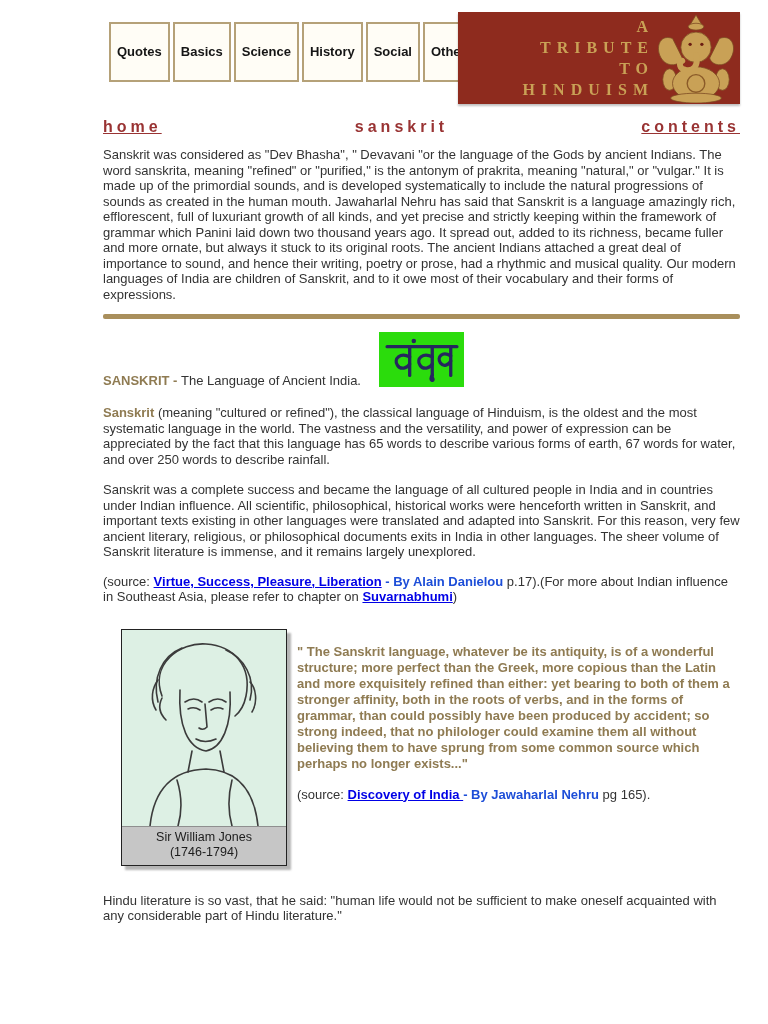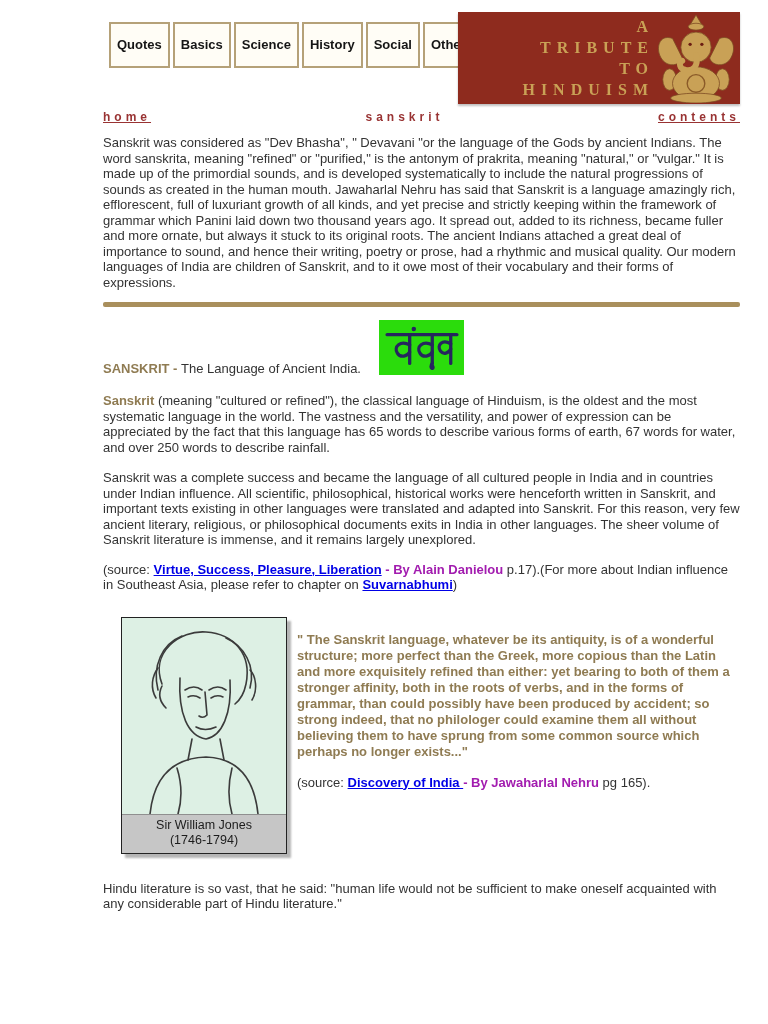--- a/index.html
+++ b/index.html
@@ -8,46 +8,46 @@
     font-family:"Liberation Sans",sans-serif;font-size:13px;color:#333333;
   }
   .container{position:absolute;left:103px;top:12px;width:637px;}
 
   
   .header{position:relative;height:92px;}
   .nav-buttons{position:absolute;left:6px;top:10px;display:flex;gap:3px;}
   .nav-btn{
     border:2px solid #b5a178;background:#fffdf6;color:#151515;
     font-family:"Liberation Sans",sans-serif;font-size:13px;font-weight:bold;
-    padding:13px 6px;line-height:16px;cursor:pointer;white-space:nowrap;
+    padding:20px 6px;line-height:16px;cursor:pointer;white-space:nowrap;
   }
   .banner{position:absolute;right:0;top:0;width:282px;height:92px;background:#8e2b1e;box-shadow:0 2px 2px rgba(0,0,0,.25);}
   .banner-text{
     position:absolute;right:86px;top:4px;text-align:right;color:#c9a156;
     font-family:"Liberation Serif",serif;font-weight:bold;font-size:16px;
     letter-spacing:6px;line-height:21px;white-space:nowrap;
   }
   .banner-ganesha{position:absolute;right:0;top:1px;width:88px;height:90px;}
 
   
-  .subnav{display:flex;justify-content:space-between;align-items:baseline;margin-top:6px;
-    font-weight:bold;font-size:12px;letter-spacing:4px;color:#993333;}
+  .subnav{display:flex;justify-content:space-between;align-items:baseline;margin-top:14px;
+    font-weight:bold;font-size:16px;letter-spacing:4px;color:#993333;}
   .subnav-link{color:#993333;text-decoration:underline;cursor:pointer;}
   .subnav-title{color:#993333;text-decoration:none;}
 
   
   p{margin:0;line-height:15.5px;}
   .p-gap{margin-top:14px;}
   .rule{margin-top:12px;height:5px;background:#a98f5c;border-radius:2px;}
   .green-img{width:85px;height:55px;background:#2bdc0c;margin:13px auto 0;
     display:flex;align-items:center;justify-content:center;}
   .heading{margin-top:-14px;line-height:16px;}
   .brown{color:#8f7b52;font-weight:bold;}
   .link{color:#0000e6;font-weight:bold;text-decoration:underline;cursor:pointer;text-align:center;}
-  .author{color:#a21caf;font-weight:bold;text-decoration:none;}
+  .author{color:#1d4ed8;font-weight:bold;text-decoration:none;}
 
   
   .jones{display:flex;margin-top:24px;}
   .jones-figure{margin-left:18px;width:164px;flex:0 0 164px;border:1px solid #222;
     background:#fff;box-shadow:4px 4px 2px #b5b5b5;align-self:flex-start;}
   .portrait{display:block;width:164px;height:196px;}
   .jones-caption{background:#c6c6c6;border-top:1px solid #8f8f8f;text-align:center;
     font-size:12.5px;line-height:15px;color:#1c1c1c;padding:3px 0 5px;}
   .jones-text{margin-left:10px;flex:1;}
   .quote{margin-top:15px;line-height:16px;}

